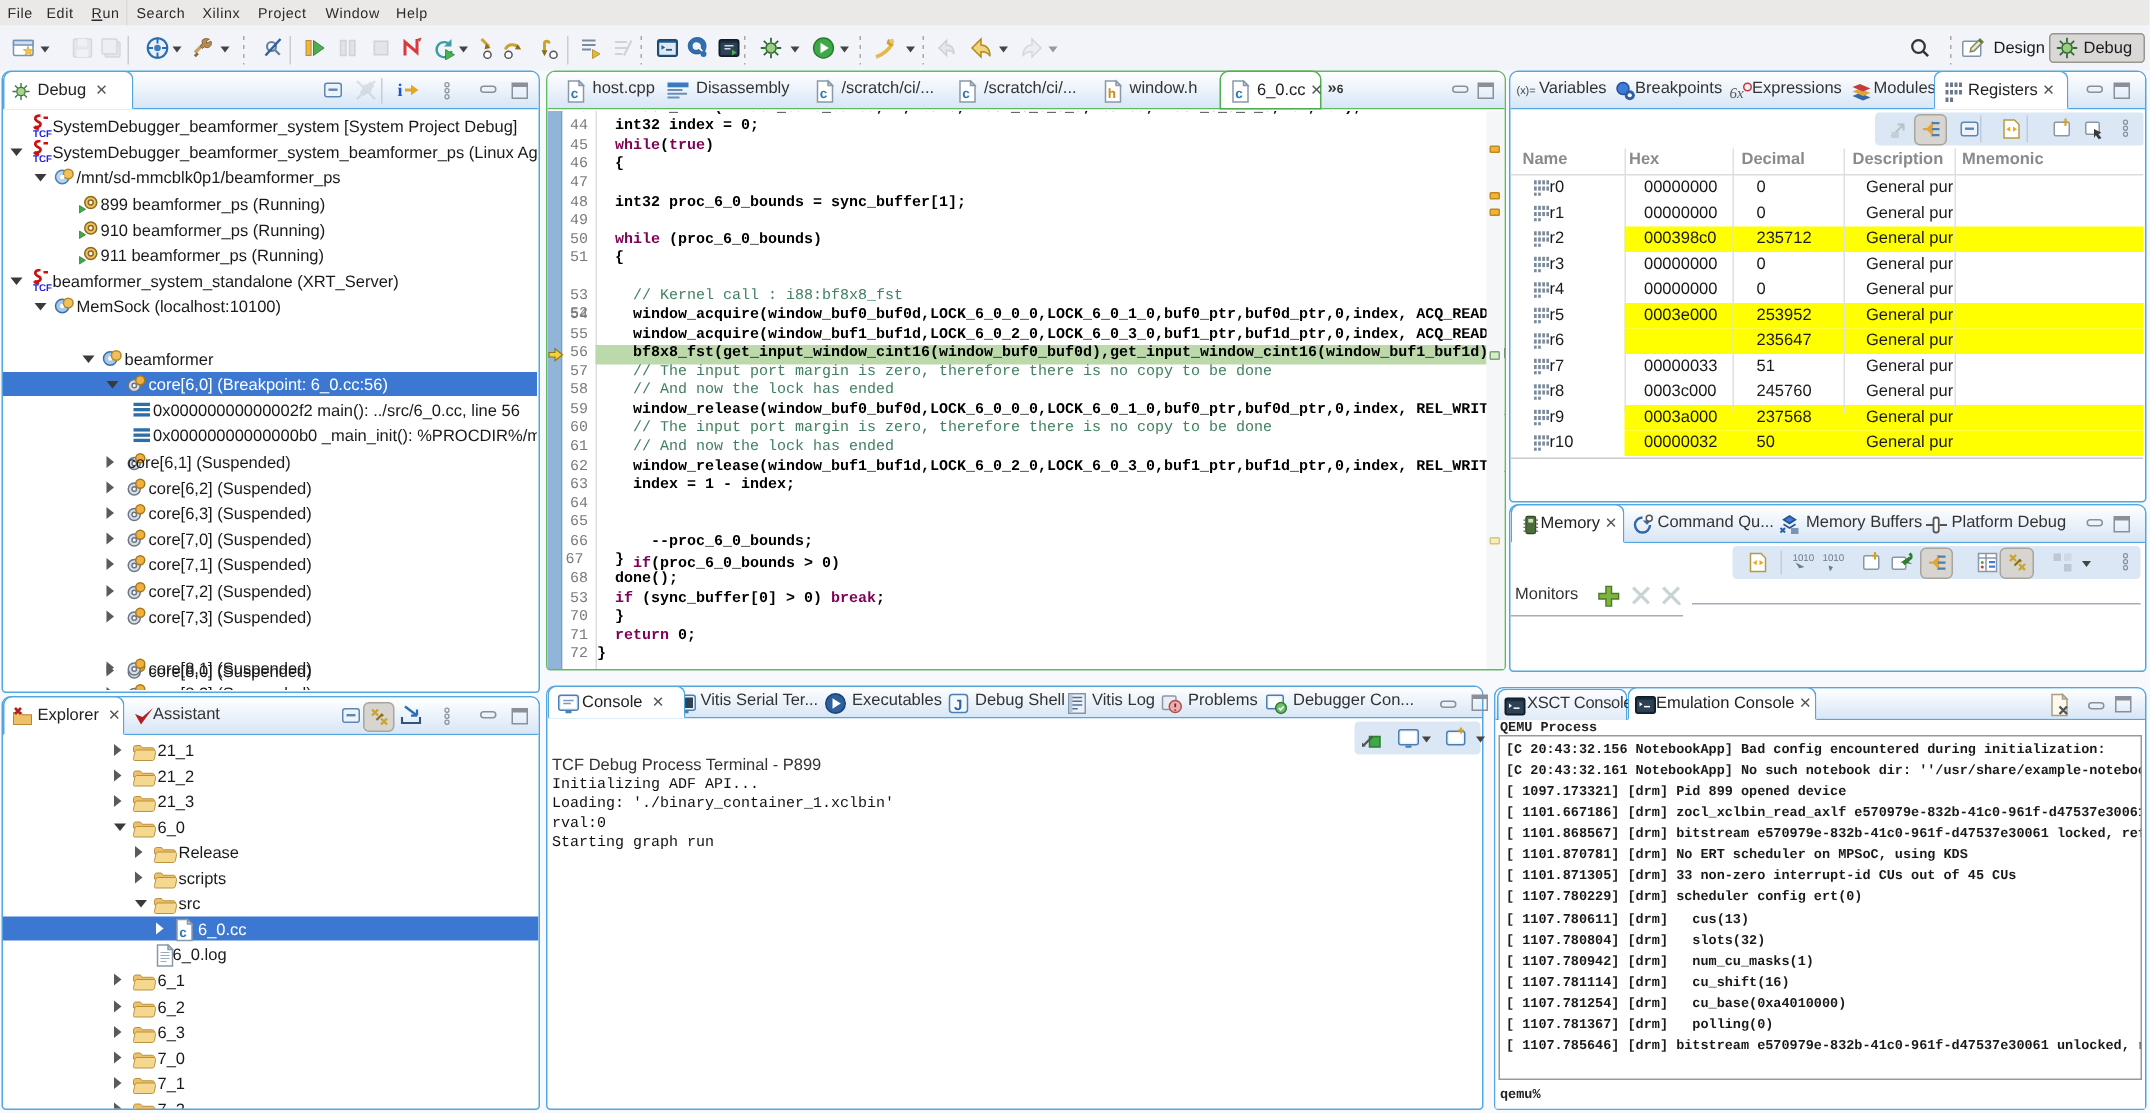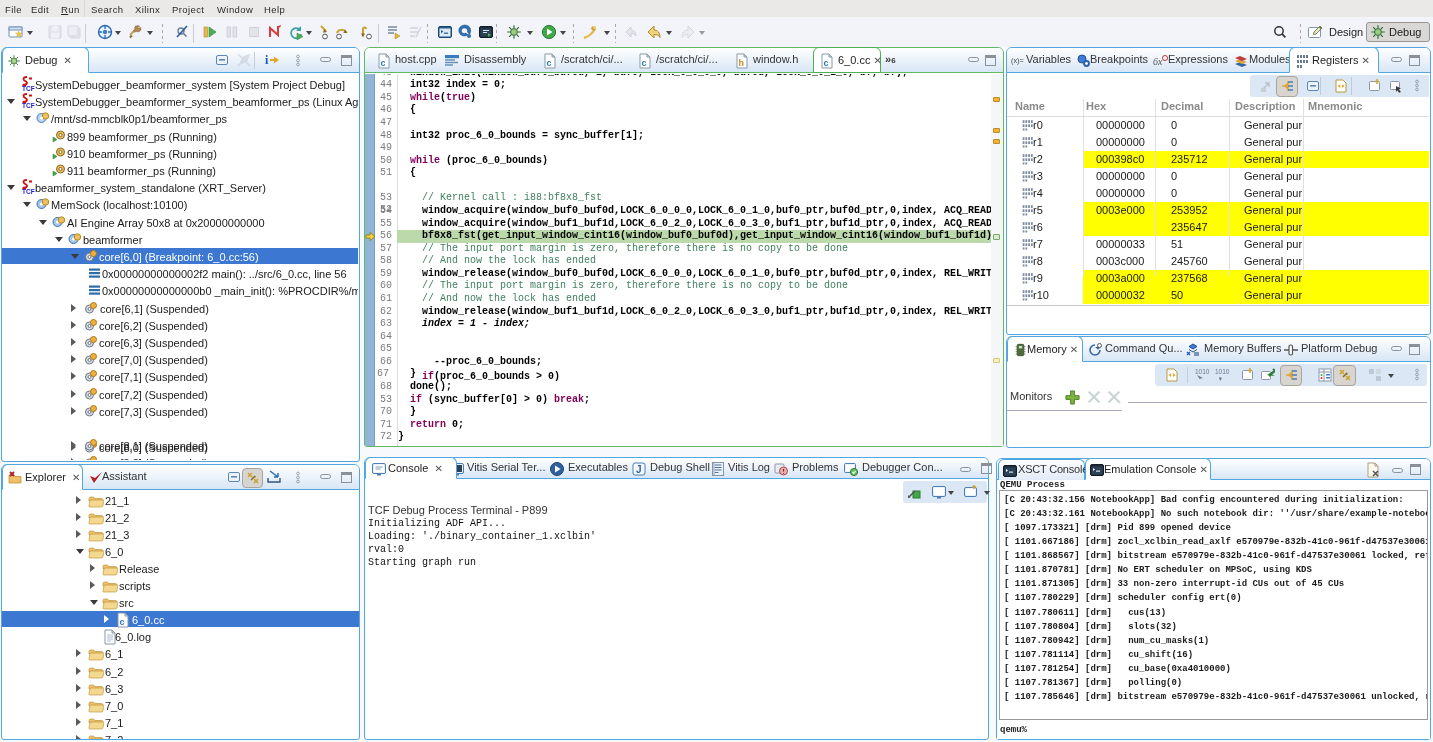--- a/index.html
+++ b/index.html
@@ -303,29 +303,20 @@
       </div>
 <div class="trow" style="top:122.4px;left:0;right:0;color:#1a1a1a">
         <span style="position:absolute;left:21px;top:6px;width:0;height:0;border-left:4px solid transparent;border-right:4px solid transparent;border-top:5px solid #3a3a3a;"></span>
         <svg class="ric" style="left:33px" viewBox="0 0 16 16">
           <circle cx="6.5" cy="8" r="4.5" fill="#a8c8e8" stroke="#3a6fa5"></circle>
           <circle cx="6.5" cy="8" r="1.5" fill="#fff"></circle>
           <circle cx="10.5" cy="6" r="3.2" fill="#f0c060" stroke="#b58a20"></circle>
         </svg>
         <span style="position:absolute;left:49px;top:1px;">MemSock (localhost:10100)</span>
       </div>
-<div class="trow" style="top:139.6px;left:0;right:0;color:#1a1a1a">
-        <span style="position:absolute;left:37px;top:6px;width:0;height:0;border-left:4px solid transparent;border-right:4px solid transparent;border-top:5px solid #3a3a3a;"></span>
-        <svg class="ric" style="left:49px" viewBox="0 0 16 16">
-          <circle cx="6.5" cy="8" r="4.5" fill="#a8c8e8" stroke="#3a6fa5"></circle>
-          <circle cx="6.5" cy="8" r="1.5" fill="#fff"></circle>
-          <circle cx="10.5" cy="6" r="3.2" fill="#f0c060" stroke="#b58a20"></circle>
-        </svg>
-        <span style="position:absolute;left:65px;top:1px;">AI Engine Array 50x8 at 0x20000000000</span>
-      </div>
 <div class="trow" style="top:156.8px;left:0;right:0;color:#1a1a1a">
         <span style="position:absolute;left:53px;top:6px;width:0;height:0;border-left:4px solid transparent;border-right:4px solid transparent;border-top:5px solid #3a3a3a;"></span>
         <svg class="ric" style="left:65px" viewBox="0 0 16 16">
           <circle cx="6.5" cy="8" r="4.5" fill="#a8c8e8" stroke="#3a6fa5"></circle>
           <circle cx="6.5" cy="8" r="1.5" fill="#fff"></circle>
           <circle cx="10.5" cy="6" r="3.2" fill="#f0c060" stroke="#b58a20"></circle>
         </svg>
         <span style="position:absolute;left:81px;top:1px;">beamformer</span>
       </div>
 <div class="trow" style="top:174.0px;left:0;right:0;color:#fff">
@@ -354,21 +345,21 @@
         </svg>
         <span style="position:absolute;left:100px;top:1px;">0x00000000000000b0 _main_init(): %PROCDIR%/me_b</span>
       </div>
 <div class="trow" style="top:225.6px;left:0;right:0;color:#1a1a1a">
         <span style="position:absolute;left:69px;top:4px;width:0;height:0;border-top:4px solid transparent;border-bottom:4px solid transparent;border-left:5px solid #5a5a5a;"></span>
         <svg class="ric" style="left:81px" viewBox="0 0 16 16">
           <circle cx="6.5" cy="9" r="4" fill="#d8dde4" stroke="#6a7685"></circle>
           <circle cx="6.5" cy="9" r="1.5" fill="#fff" stroke="#6a7685"></circle>
           <circle cx="10.5" cy="5.5" r="3" fill="#f0b040" stroke="#a87818"></circle>
         </svg>
-        <span style="position:absolute;left:98px;top:1px;">core[6,1] (Suspended)</span>
+        <span style="position:absolute;left:83px;top:1px;">core[6,1] (Suspended)</span>
       </div>
 <div class="trow" style="top:242.8px;left:0;right:0;color:#1a1a1a">
         <span style="position:absolute;left:69px;top:4px;width:0;height:0;border-top:4px solid transparent;border-bottom:4px solid transparent;border-left:5px solid #5a5a5a;"></span>
         <svg class="ric" style="left:81px" viewBox="0 0 16 16">
           <circle cx="6.5" cy="9" r="4" fill="#d8dde4" stroke="#6a7685"></circle>
           <circle cx="6.5" cy="9" r="1.5" fill="#fff" stroke="#6a7685"></circle>
           <circle cx="10.5" cy="5.5" r="3" fill="#f0b040" stroke="#a87818"></circle>
         </svg>
         <span style="position:absolute;left:97px;top:1px;">core[6,2] (Suspended)</span>
       </div>
@@ -743,21 +734,21 @@
 <div style="position:absolute;top:218.96px;left:0;right:0;height:12.57px;">
           <span class="code lnum" style="position:absolute;left:12px;width:15px;text-align:right;top:0;">61</span>
           <span class="code" style="position:absolute;left:33px;top:0;"><span class="cmt">    // And now the lock has ended</span></span>
         </div>
 <div style="position:absolute;top:231.53px;left:0;right:0;height:12.57px;">
           <span class="code lnum" style="position:absolute;left:12px;width:15px;text-align:right;top:0;">62</span>
           <span class="code" style="position:absolute;left:33px;top:0;">    window_release(window_buf1_buf1d,LOCK_6_0_2_0,LOCK_6_0_3_0,buf1_ptr,buf1d_ptr,0,index, REL_WRITE_</span>
         </div>
 <div style="position:absolute;top:244.1px;left:0;right:0;height:12.57px;">
           <span class="code lnum" style="position:absolute;left:12px;width:15px;text-align:right;top:0;">63</span>
-          <span class="code" style="position:absolute;left:33px;top:0;font-style:italic;">    index = 1 - index;</span>
+          <span class="code" style="position:absolute;left:33px;top:0;">    index = 1 - index;</span>
         </div>
 <div style="position:absolute;top:256.67px;left:0;right:0;height:12.57px;">
           <span class="code lnum" style="position:absolute;left:12px;width:15px;text-align:right;top:0;">64</span>
           <span class="code" style="position:absolute;left:33px;top:0;"></span>
         </div>
 <div style="position:absolute;top:269.24px;left:0;right:0;height:12.57px;">
           <span class="code lnum" style="position:absolute;left:12px;width:15px;text-align:right;top:0;">65</span>
           <span class="code" style="position:absolute;left:33px;top:0;margin-top:28px;">    <span class="kw">if</span>(proc_6_0_bounds &gt; 0)</span>
         </div>
 <div style="position:absolute;top:281.81px;left:0;right:0;height:12.57px;">

